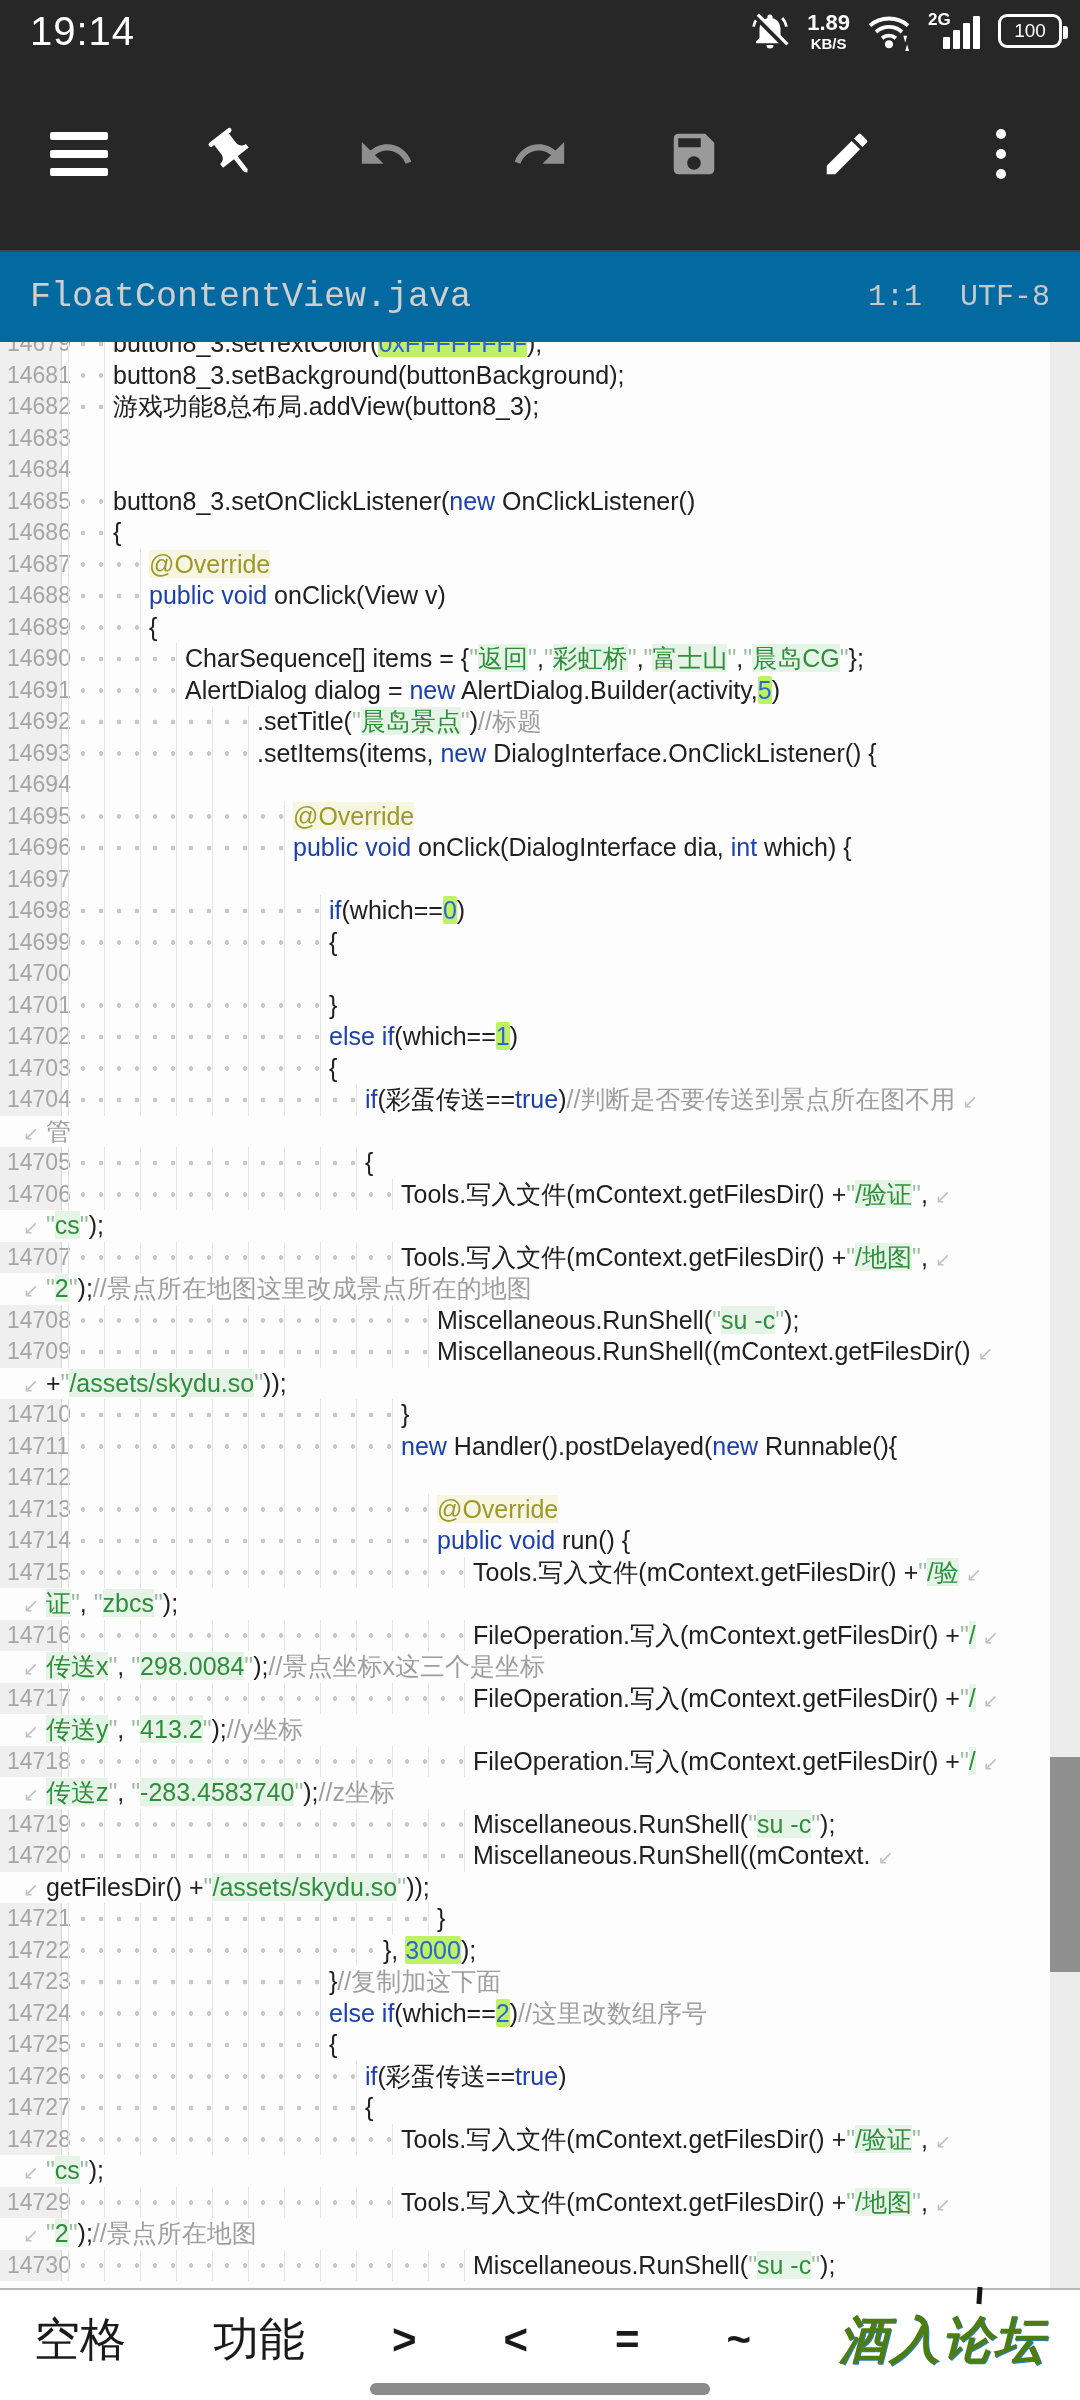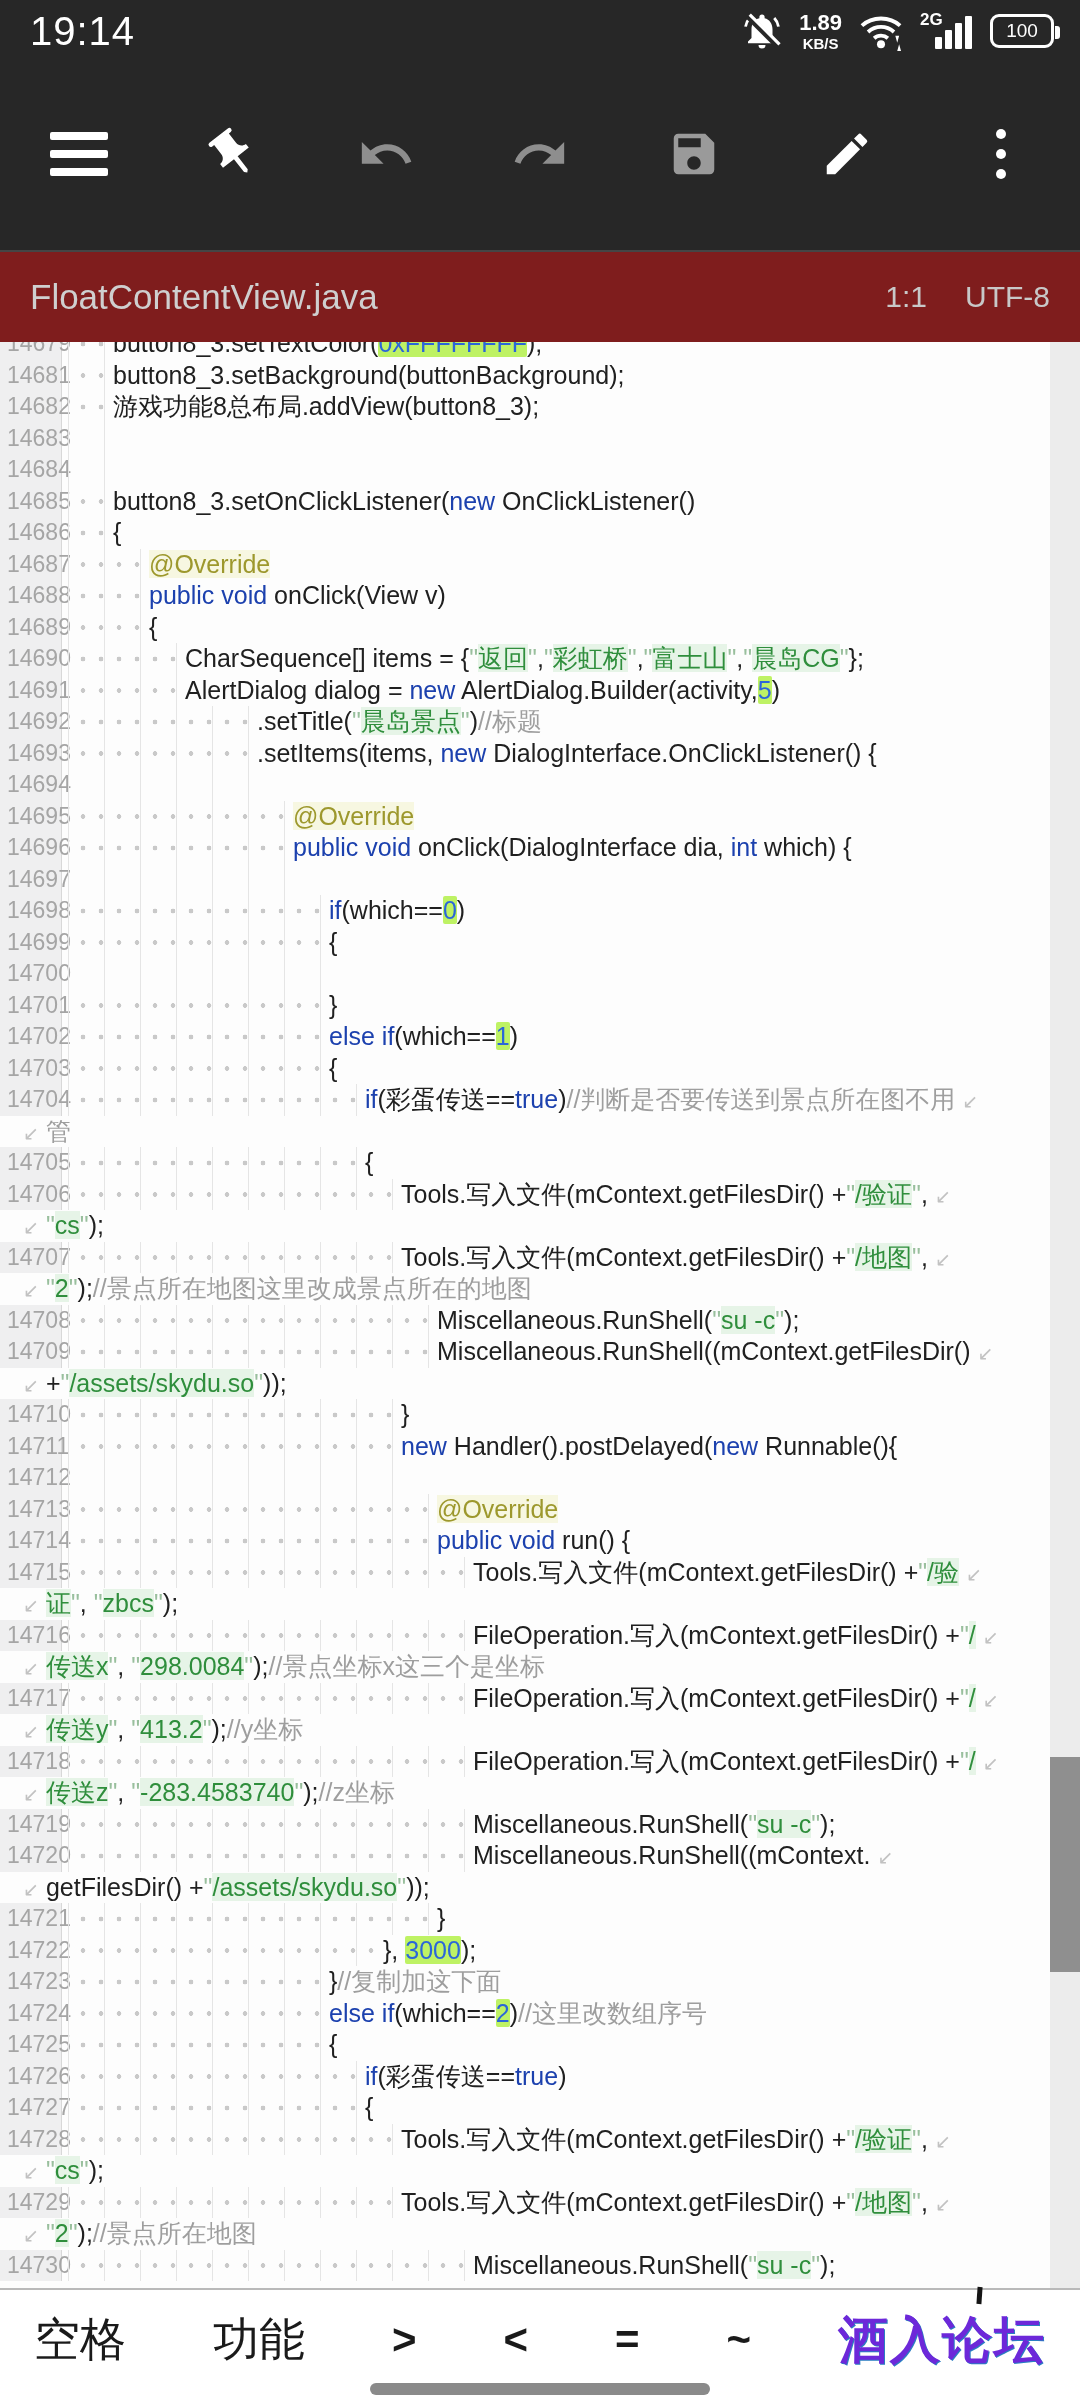--- a/index.html
+++ b/index.html
@@ -2,21 +2,21 @@
 <html><head>
 <meta charset="utf-8">
 <style>
   * { box-sizing: border-box; }
   html,body { margin:0; padding:0; width:1080px; height:2400px; overflow:hidden;
     font-family:"Liberation Sans", sans-serif; background:#fff; }
   #app { width:1080px; height:2400px; display:flex; flex-direction:column; position:relative; }
 
   
   .status-bar { height:58px; background:#272727; display:flex; align-items:center;
-    justify-content:space-between; padding:4px 26px 0 30px; color:#fff; flex:none; }
+    justify-content:space-between; padding:4px 18px 0 30px; color:#fff; flex:none; }
   .clock { font-size:40px; letter-spacing:1px; }
   .status-right { display:flex; align-items:center; gap:16px; }
   .net-speed { text-align:center; line-height:1; }
   .net-speed .v { font-size:22px; font-weight:700; display:block; }
   .net-speed .u { font-size:15px; font-weight:700; display:block; margin-top:2px; }
   .sig { position:relative; width:54px; height:42px; }
   .sig .lbl { position:absolute; top:0; left:0; font-size:17px; font-weight:700; }
   .sig .bars { position:absolute; bottom:3px; right:2px; display:flex; align-items:flex-end; gap:3px; }
   .sig .bars i { display:block; width:7px; background:#fff; border-radius:1px; }
   .battery { position:relative; width:64px; height:34px; border:3px solid #fff; border-radius:9px;
@@ -27,22 +27,22 @@
   
   .toolbar { height:192px; background:#272727; display:flex; align-items:center;
     justify-content:space-between; padding:0 34px; flex:none; }
   .tool-btn { width:90px; height:90px; display:flex; align-items:center; justify-content:center; }
   .hamburger { width:58px; display:flex; flex-direction:column; gap:10px; }
   .hamburger i { display:block; height:8px; background:#fff; border-radius:2px; }
   .dots { display:flex; flex-direction:column; gap:10px; }
   .dots i { width:10px; height:10px; border-radius:50%; background:#fff; }
 
   
-  .title-bar { height:92px; background:#7f1d1d; border-top:2px solid #454545; display:flex;
-    align-items:center; justify-content:space-between; padding:0 30px; flex:none; }
+  .title-bar { height:92px; background:#0369a1; border-top:2px solid #454545; display:flex;
+    align-items:center; justify-content:space-between; padding:0 30px; flex:none;font-family:Liberation Mono, monospace; }
   .file-name { color:#cfcfcf; font-size:35px; }
   .title-right { display:flex; gap:38px; color:#c8c8c8; font-size:30px; }
 
   
   .editor { flex:1; background:#fdfdfd; position:relative; overflow:hidden; }
   .rows { margin-top:-14px; }
   .row { display:flex; height:31.5px; line-height:31.5px; white-space:pre; overflow:hidden;
     font-size:25px; }
   .gutter { flex:none; width:62px; background:#efeff0; border-right:1px solid #d8d8d8;
     color:#a5a5a5; font-size:23px; padding-left:7px; }
@@ -65,21 +65,21 @@
   .sg-w { color:#c2c2c2; font-size:19px; padding:0 7px; }
   .scroll-track { position:absolute; top:0; right:0; bottom:0; width:30px; background:#ececec; }
   .scroll-thumb { position:absolute; top:1415px; right:0; width:30px; height:215px; background:#8f8f8f; }
 
   
   .bottom-bar { height:112px; background:#fff; border-top:2px solid #b9b9b9; flex:none;
     display:flex; align-items:center; padding:0 34px 10px 34px; position:relative;
     justify-content:space-between; }
   .kb-btn { color:#1a1a1a; font-size:46px; }
   .kb-sym { font-size:42px; font-weight:700; }
-  .watermark { position:relative; color:#6d28d9; font-size:50px; font-weight:700; 
+  .watermark { position:relative; color:#4d7c0f; font-size:50px; font-weight:700; font-style:italic;
     letter-spacing:2px; text-shadow:1px 1px 0 #2a7ec2; }
   .watermark::before { content:""; position:absolute; top:-20px; left:67%; width:5px; height:17px;
     background:#151515; transform:rotate(4deg); }
   .home-indicator { position:absolute; left:50%; transform:translateX(-50%); bottom:5px;
     width:340px; height:12px; border-radius:7px; background:#8a8a8a; }
 
   svg { display:block; }
 </style>
 </head>
 <body>

